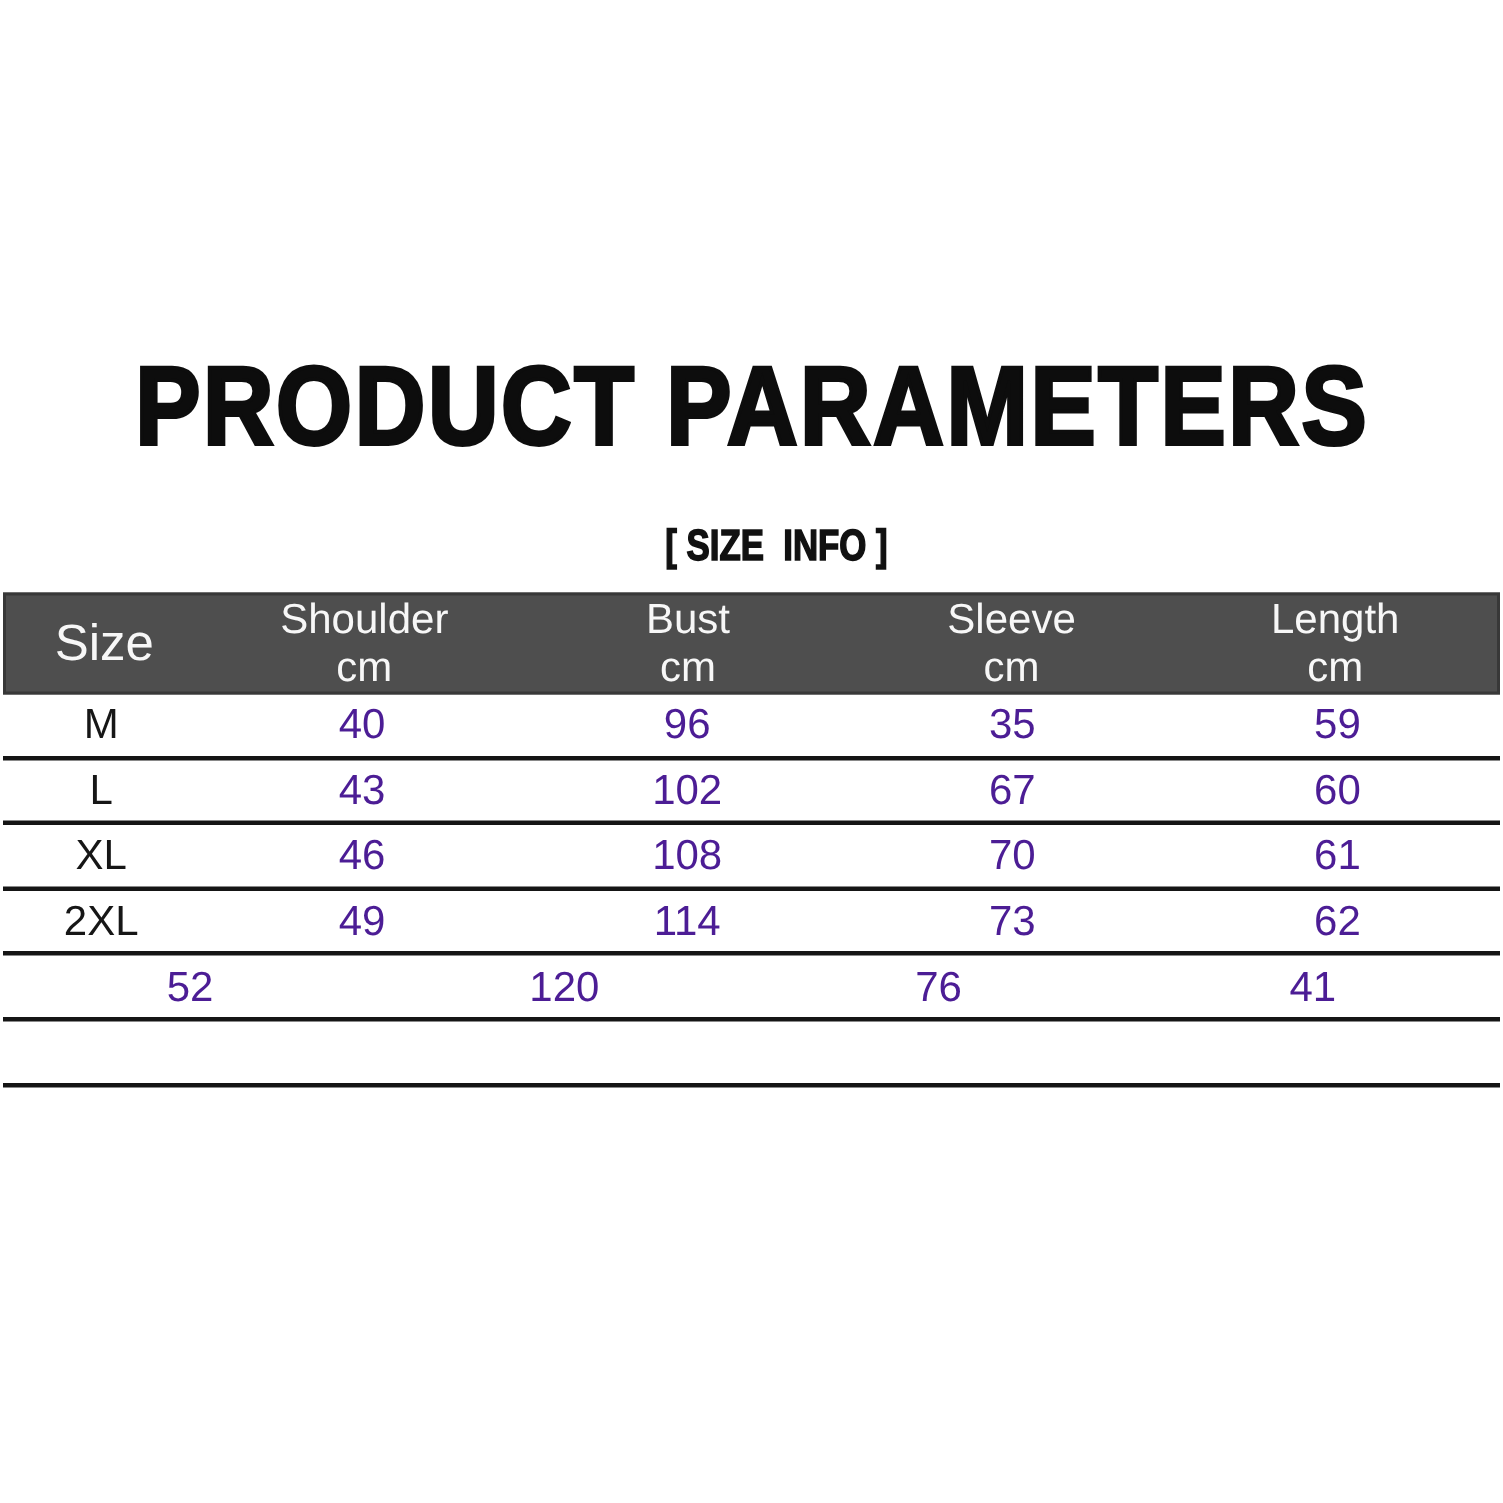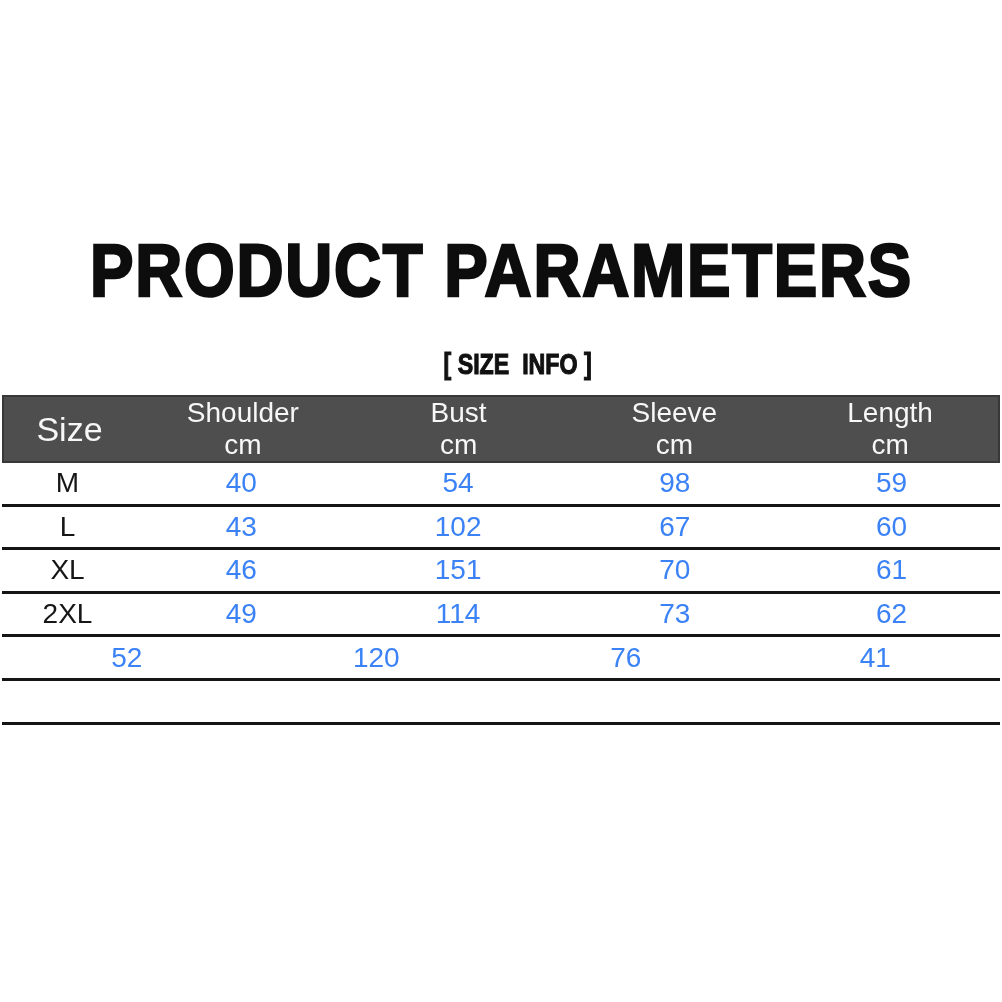--- a/index.html
+++ b/index.html
@@ -104,21 +104,21 @@
   .t-row .size-cell {
     width: 131px;
     text-align: center;
     font-size: 28px;
     color: #161616;
   }
   .t-row .value-cell {
     flex: 1;
     text-align: center;
     font-size: 28px;
-    color: #3b82f6;
+    color: #4c1d95;
   }
 </style>
 </head>
 <body>
 
 <div class="page">
 
   <div class="title">
     <span class="stretch">PRODUCT PARAMETERS</span>
   </div>
@@ -144,37 +144,37 @@
           <div class="head-cell">cm</div>
           <div class="head-cell">cm</div>
           <div class="head-cell">cm</div>
         </div>
       </div>
     </div>
 
     <div class="t-row">
       <div class="size-cell">M</div>
       <div class="value-cell">40</div>
-      <div class="value-cell">54</div>
-      <div class="value-cell">98</div>
+      <div class="value-cell">96</div>
+      <div class="value-cell">35</div>
       <div class="value-cell">59</div>
     </div>
 
     <div class="t-row">
       <div class="size-cell">L</div>
       <div class="value-cell">43</div>
       <div class="value-cell">102</div>
       <div class="value-cell">67</div>
       <div class="value-cell">60</div>
     </div>
 
     <div class="t-row">
       <div class="size-cell">XL</div>
       <div class="value-cell">46</div>
-      <div class="value-cell">151</div>
+      <div class="value-cell">108</div>
       <div class="value-cell">70</div>
       <div class="value-cell">61</div>
     </div>
 
     <div class="t-row">
       <div class="size-cell">2XL</div>
       <div class="value-cell">49</div>
       <div class="value-cell">114</div>
       <div class="value-cell">73</div>
       <div class="value-cell">62</div>

